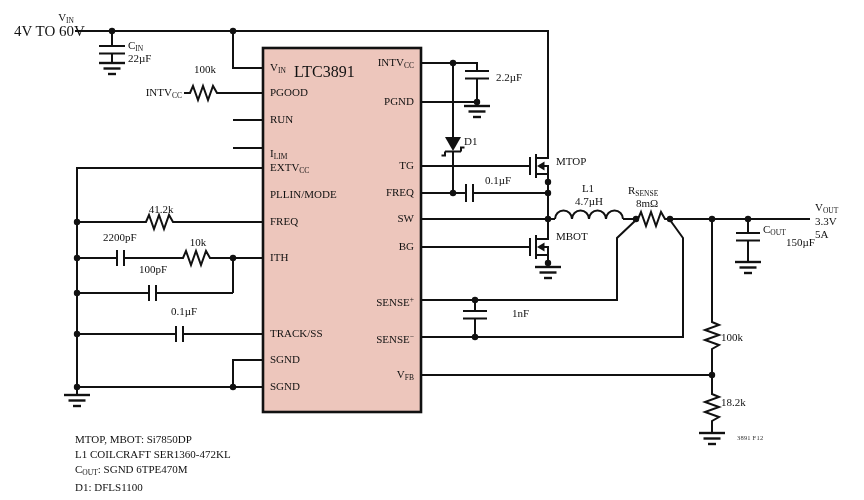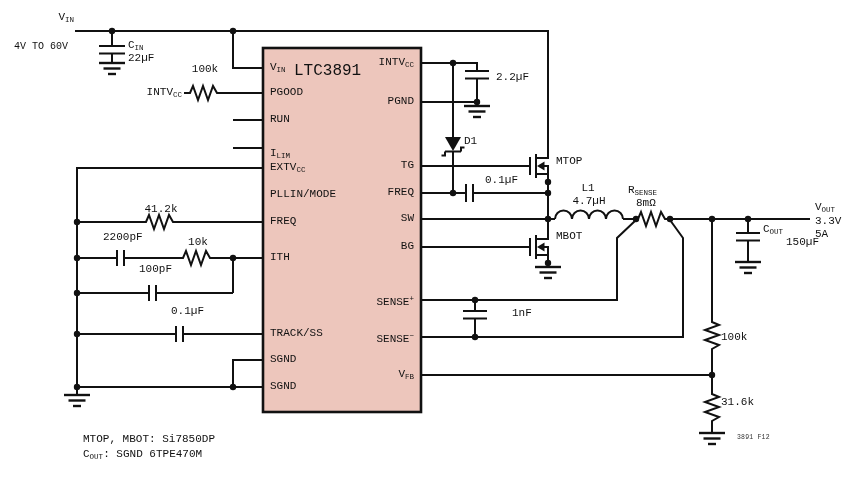--- a/index.html
+++ b/index.html
@@ -1,28 +1,28 @@
 <!DOCTYPE html>
 <html><head>
 <meta charset="utf-8">
 <style>
   html,body { margin:0; padding:0; background:#fff; }
   .canvas {
     position:relative; width:864px; height:500px; background:#ffffff;
-    font-family:Liberation Mono, monospace; color:#111; overflow:hidden;
+    font-family:Liberation Serif, serif; color:#111; overflow:hidden;
   }
   svg.wires { position:absolute; left:0; top:0; }
   .lbl { position:absolute; font-size:11px; line-height:13px; white-space:nowrap; color:#111; }
   .sb { font-size:7.5px; vertical-align:-2px; }
   .sp { font-size:7.5px; vertical-align:3.5px; }
   .ctr { text-align:center; }
   .rt  { text-align:right; }
   .pin-l { left:270px; }
   .pin-r { left:330px; width:84px; text-align:right; }
-  .notes .lbl-line { font-size:11px; line-height:15px; white-space:nowrap;margin-left:8px; }
+  .notes .lbl-line { font-size:11px; line-height:15px; white-space:nowrap; }
   .fig { font-size:6.5px; letter-spacing:0.2px; color:#333; }
 </style>
 </head>
 <body>
 
 <div class="canvas">
 
   <svg class="wires" width="864" height="500" viewBox="0 0 864 500">
     <defs>
       <g id="gnd" stroke="#111" stroke-width="2.4" fill="none">
@@ -148,21 +148,21 @@
         <circle cx="475" cy="337" r="3.2"></circle>
       <circle cx="636" cy="219" r="3.2"></circle>
         <circle cx="670" cy="219" r="3.2"></circle>
       <circle cx="712" cy="219" r="3.2"></circle>
         <circle cx="748" cy="219" r="3.2"></circle>
       <circle cx="712" cy="375" r="3.2"></circle>
     </g>
   </svg>
 
   <div class="lbl rt" style="left:10px;top:11px;width:64px"><span>V</span><span class="sb">IN</span></div>
-  <div class="lbl" style="left:14px;top:40px;font-size:10px">4V TO 60V</div>
+  <div class="lbl" style="left:14px;top:25px;font-size:15px">4V TO 60V</div>
 
   <div class="lbl" style="left:128px;top:39px"><span>C</span><span class="sb">IN</span></div>
   <div class="lbl" style="left:128px;top:52px">22µF</div>
 
   <div class="lbl rt" style="left:120px;top:86px;width:62px"><span>INTV</span><span class="sb">CC</span></div>
   <div class="lbl ctr" style="left:186px;top:63px;width:38px">100k</div>
 
   <div class="lbl" style="left:294px;top:65px;font-size:16px">LTC3891</div>
 
   <div class="lbl pin-l" style="top:61px"><span>V</span><span class="sb">IN</span></div>
@@ -199,27 +199,29 @@
   <div class="lbl" style="left:512px;top:307px">1nF</div>
 
   <div class="lbl" style="left:815px;top:201px"><span>V</span><span class="sb">OUT</span></div>
   <div class="lbl" style="left:815px;top:215px">3.3V</div>
   <div class="lbl" style="left:815px;top:228px">5A</div>
 
   <div class="lbl" style="left:763px;top:223px"><span>C</span><span class="sb">OUT</span></div>
   <div class="lbl" style="left:786px;top:236px">150µF</div>
 
   <div class="lbl" style="left:721px;top:331px">100k</div>
-  <div class="lbl" style="left:721px;top:396px">31.6k</div>
+  <div class="lbl" style="left:721px;top:396px">18.2k</div>
   <div class="lbl fig" style="left:737px;top:431px">3891 F12</div>
 
   <div class="lbl ctr" style="left:142px;top:203px;width:38px">41.2k</div>
   <div class="lbl" style="left:103px;top:231px">2200pF</div>
   <div class="lbl ctr" style="left:180px;top:236px;width:36px">10k</div>
   <div class="lbl" style="left:139px;top:263px">100pF</div>
   <div class="lbl" style="left:171px;top:305px">0.1µF</div>
 
   <div class="notes" style="position:absolute;left:75px;top:432px">
     <div class="lbl-line">MTOP, MBOT: Si7850DP</div>
+    <div class="lbl-line">L1 COILCRAFT SER1360-472KL</div>
     <div class="lbl-line"><span>C</span><span class="sb">OUT</span><span>: SGND 6TPE470M</span></div>
+    <div class="lbl-line">D1: DFLS1100</div>
   </div>
 
 </div>
 
 </body></html>

